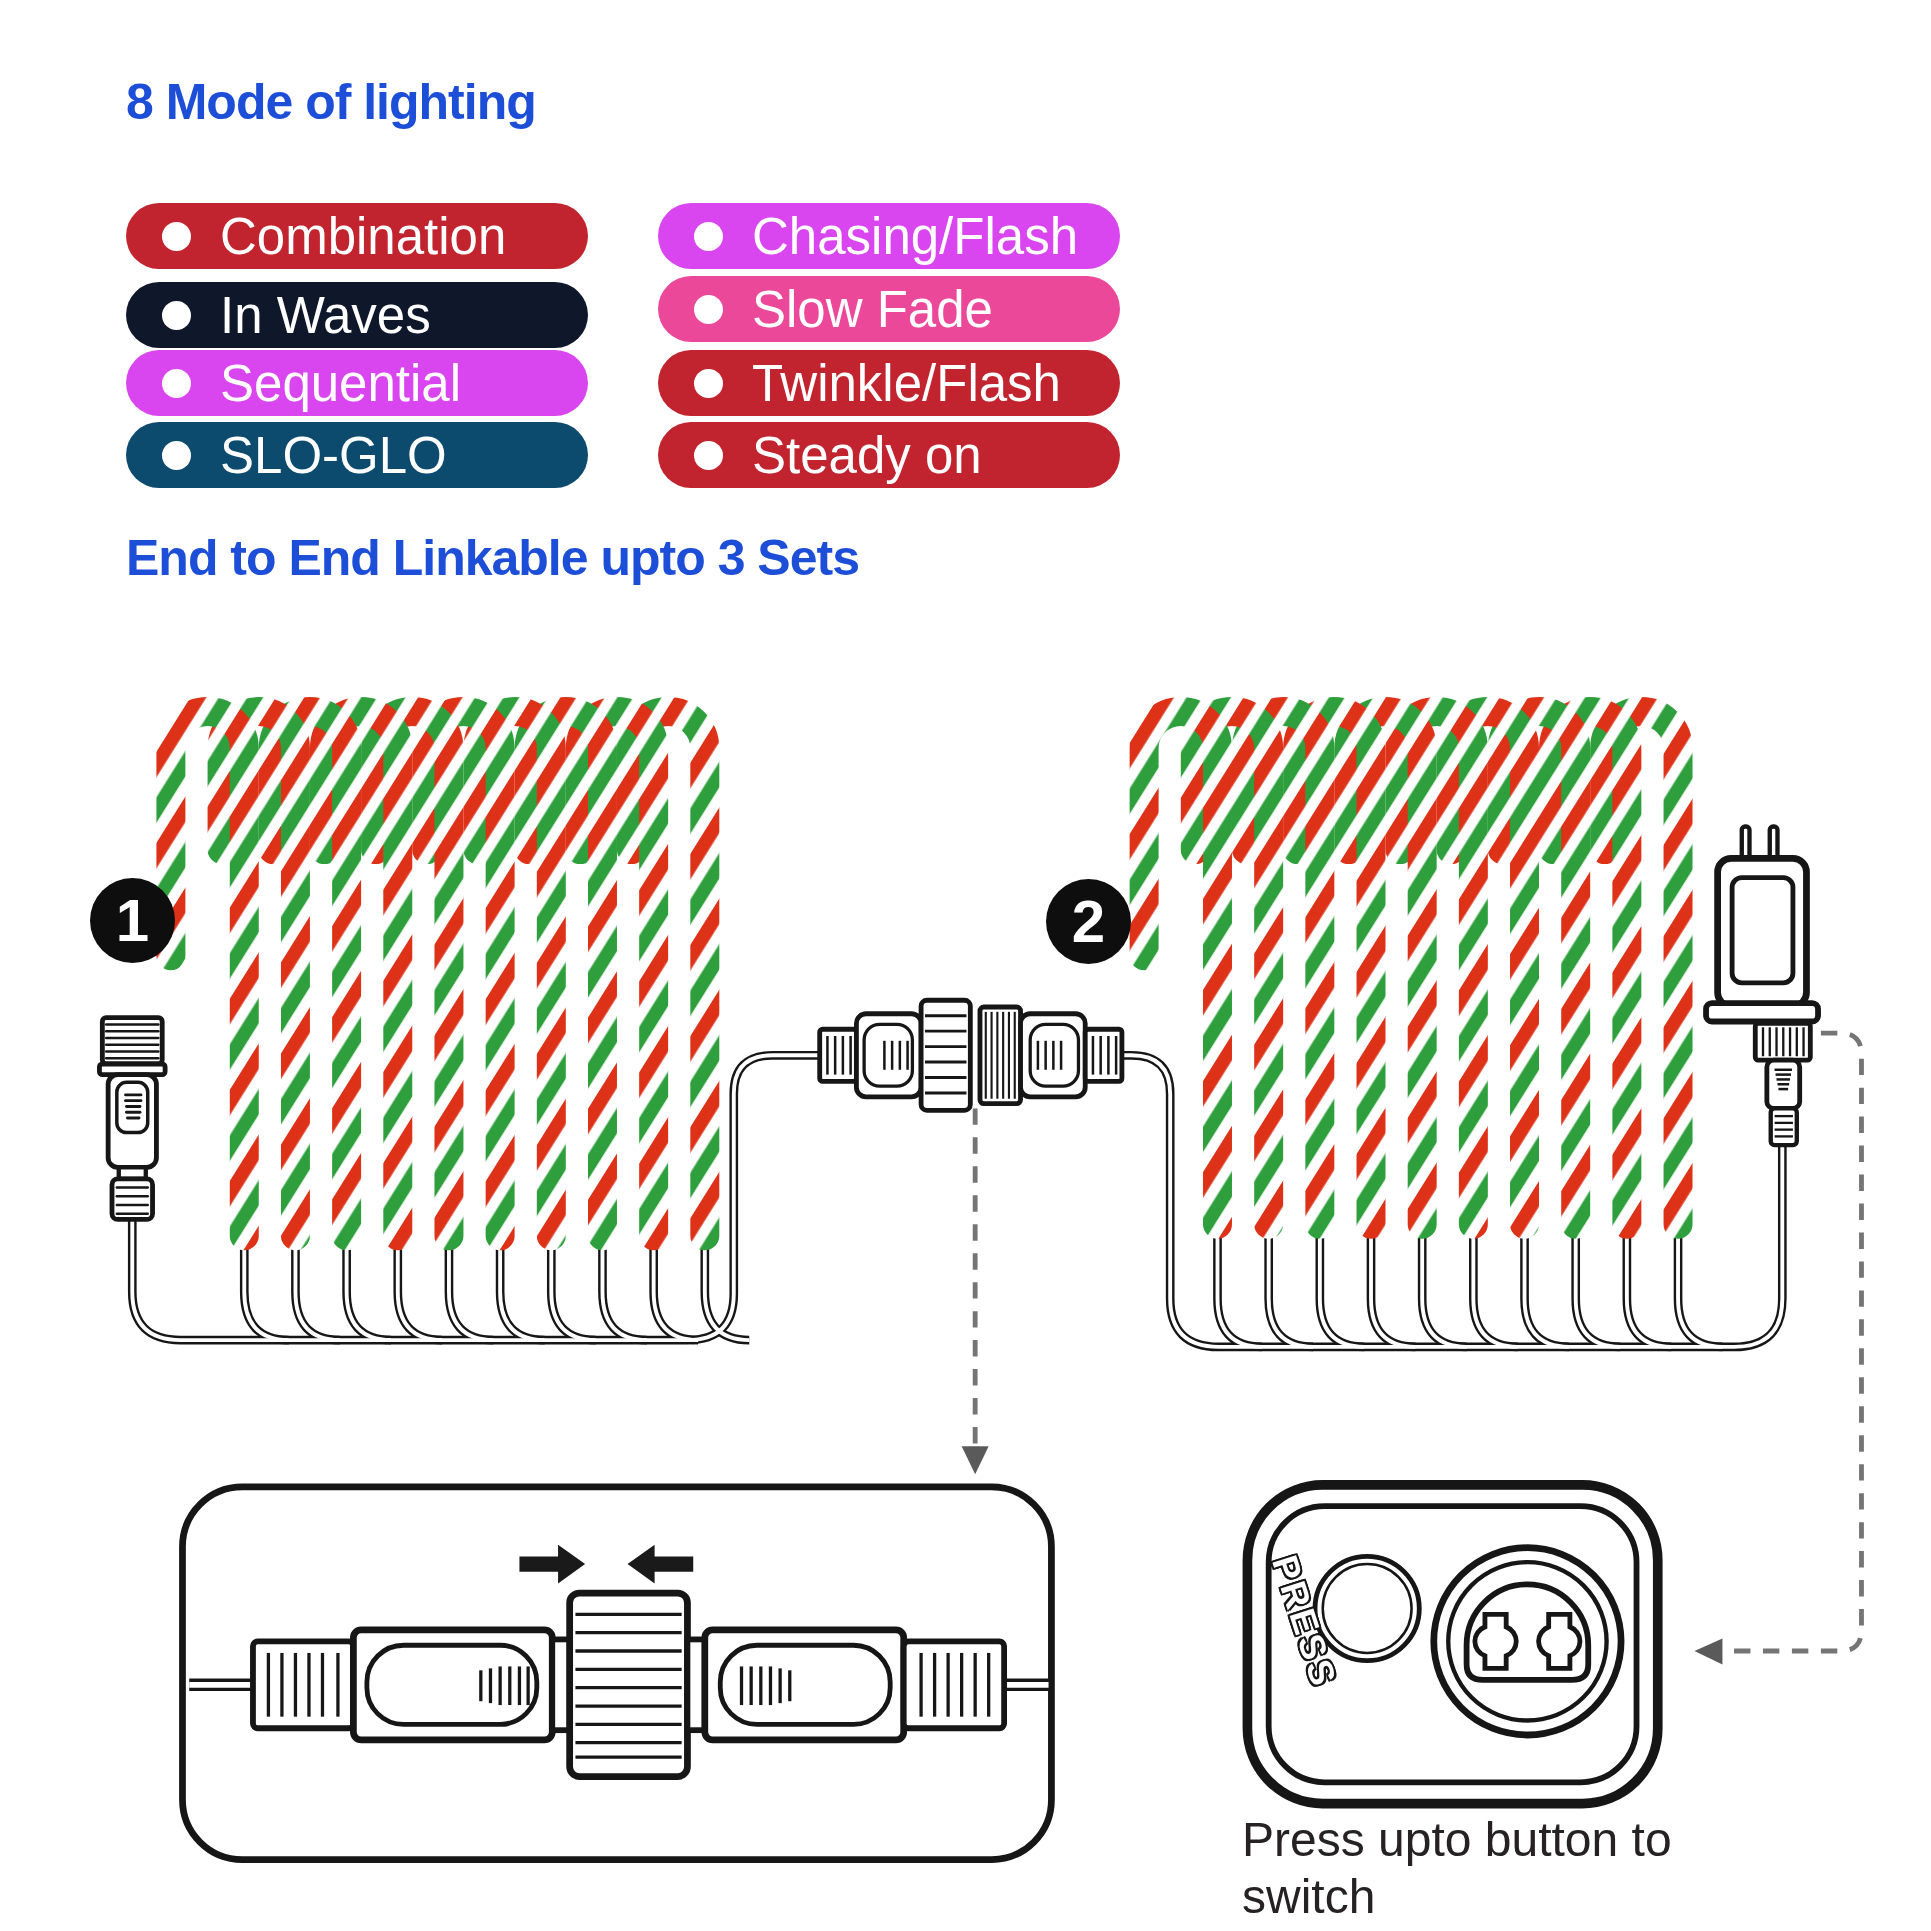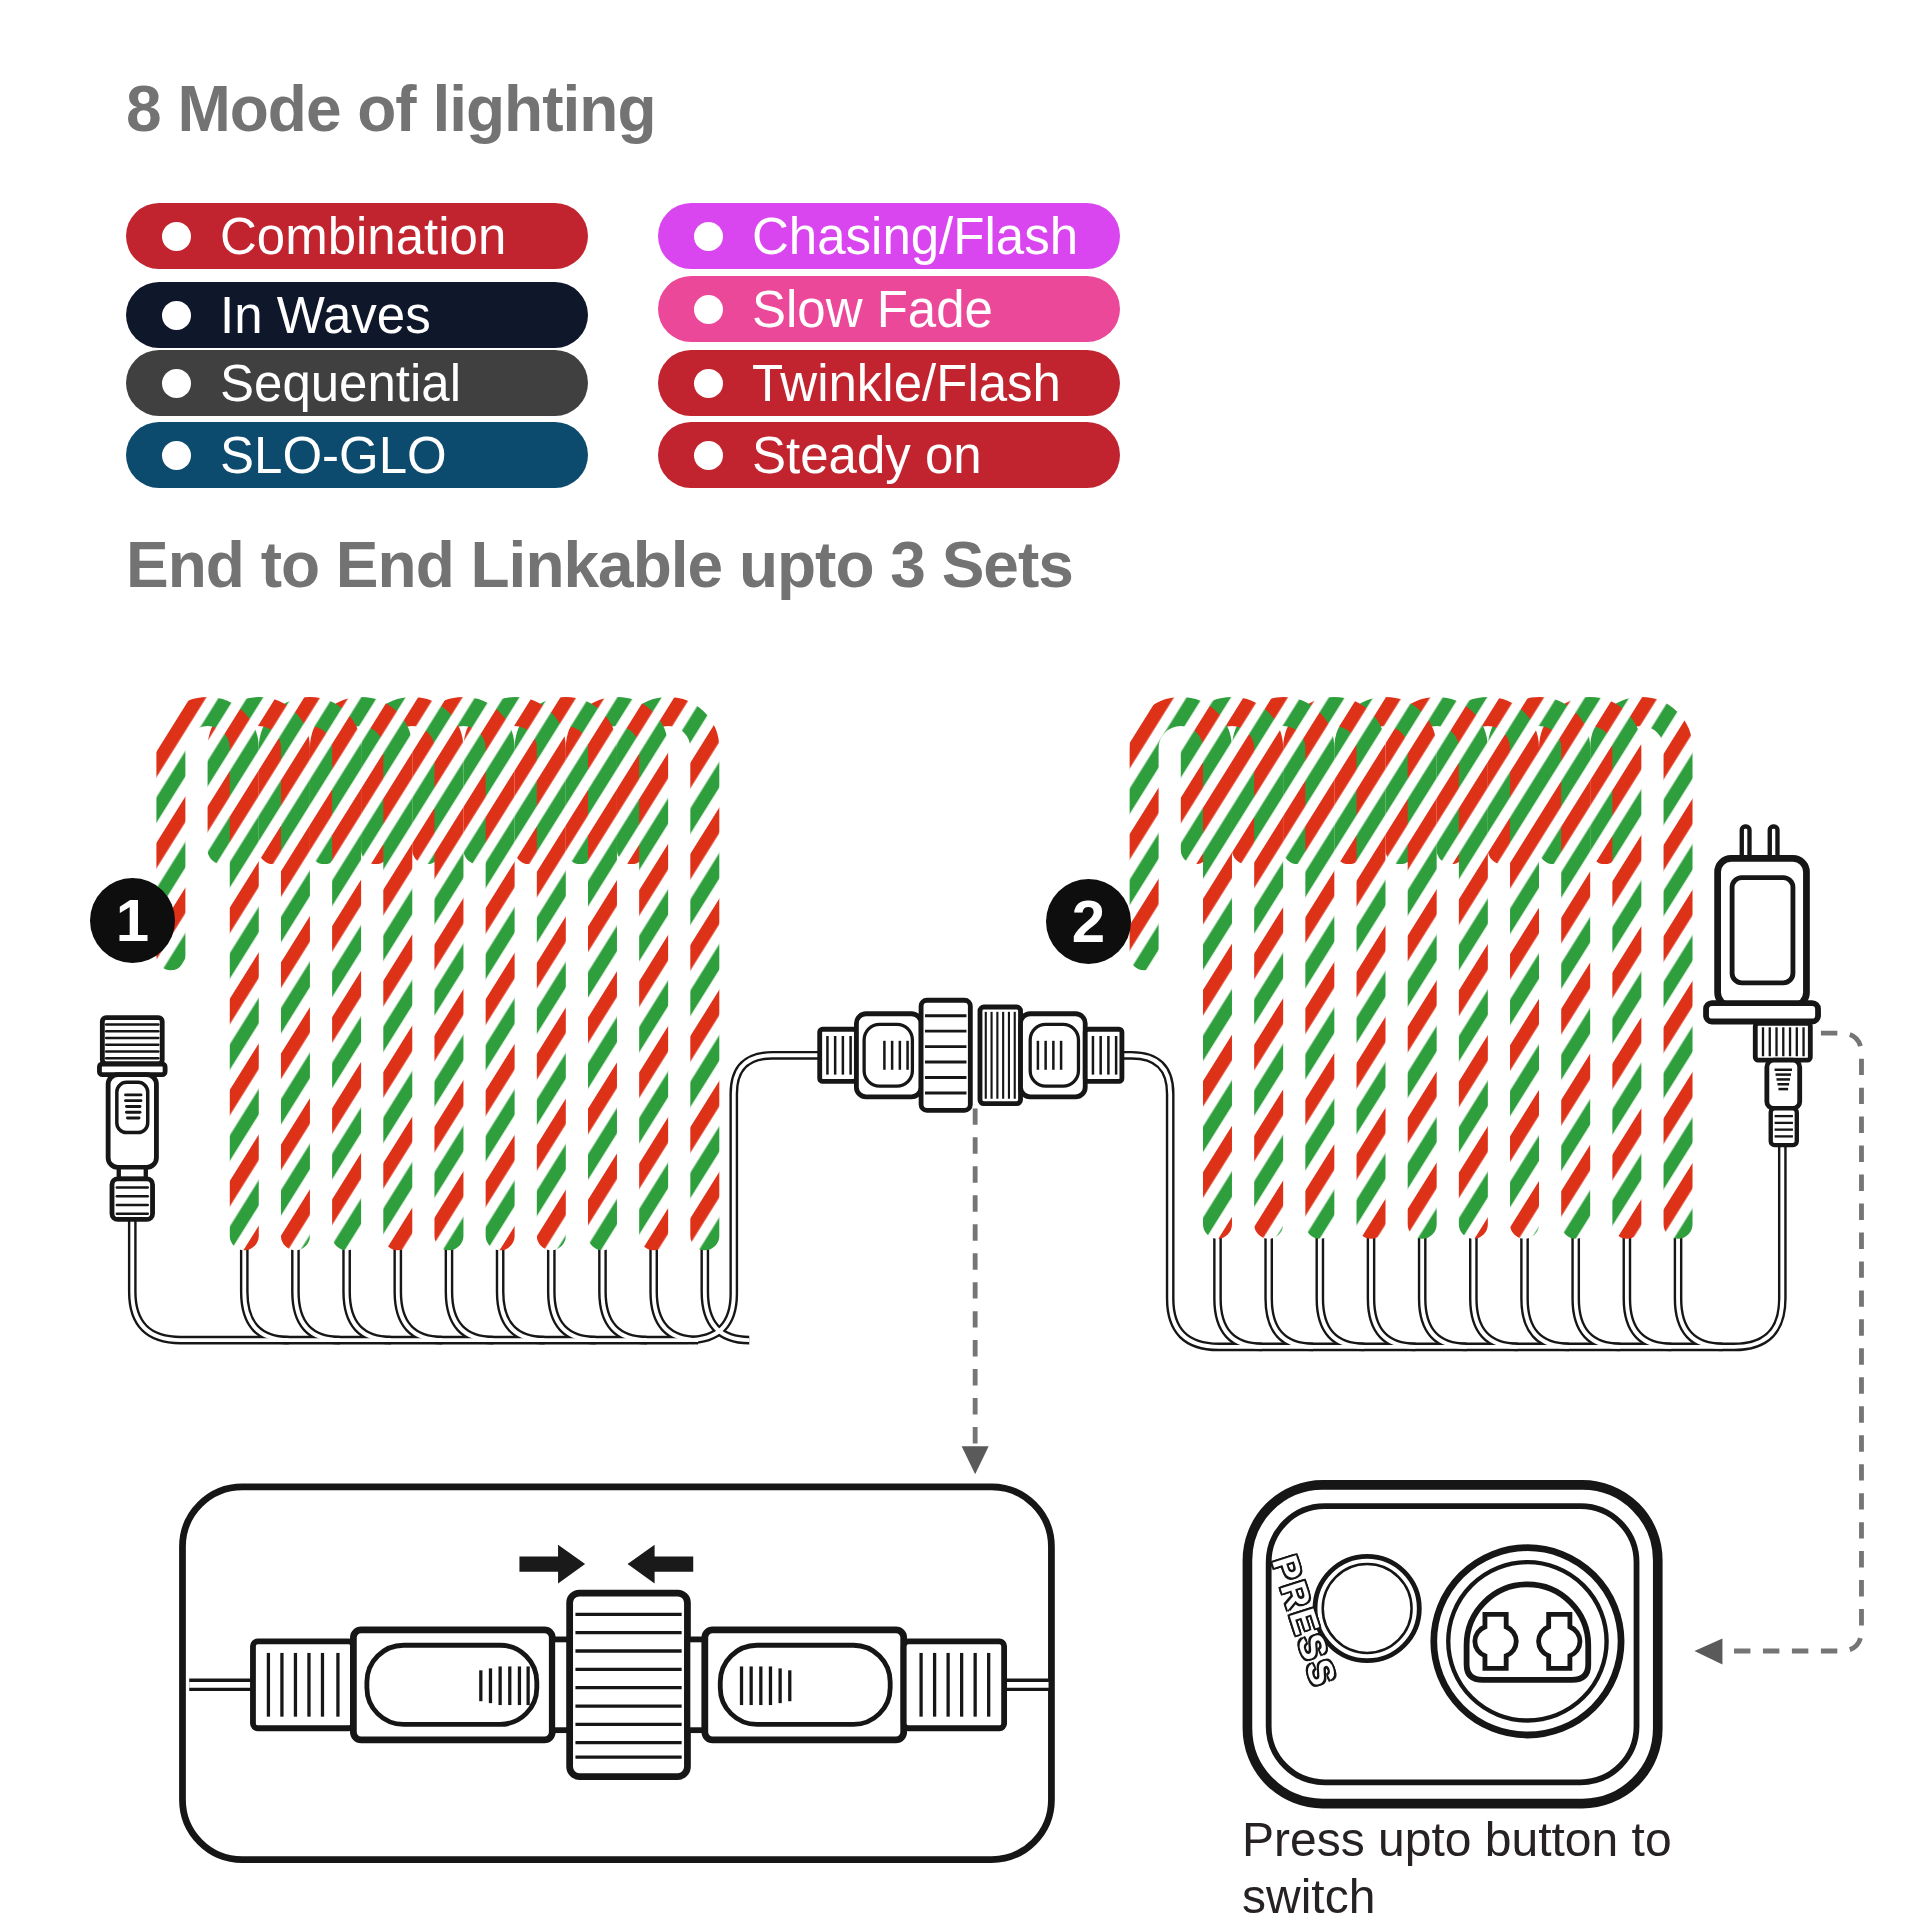--- a/index.html
+++ b/index.html
@@ -1,19 +1,19 @@
 <!DOCTYPE html>
 <html><head>
 <meta charset="utf-8">
 <style>
   html,body{margin:0;padding:0;background:#fff;}
   .canvas{position:relative;width:1931px;height:1931px;background:#fff;overflow:hidden;
           font-family:"Liberation Sans","DejaVu Sans",sans-serif;}
   .abs{position:absolute;}
-  .h1{font-size:64px;font-weight:700;letter-spacing:-1px;color:#737373;white-space:nowrap;line-height:1;}
+  .h1{font-size:50px;font-weight:700;letter-spacing:-1px;color:#1d4ed8;white-space:nowrap;line-height:1;}
   .badge{position:absolute;height:66px;border-radius:33px;display:flex;align-items:center;}
   .badge .dot{width:29px;height:29px;border-radius:50%;background:#fff;margin-left:36px;flex:0 0 auto;}
   .badge .lbl{color:#fff;font-size:51px;font-weight:400;margin-left:29px;white-space:nowrap;}
   .marker{position:absolute;width:85px;height:85px;border-radius:50%;background:#0e0e0e;
           color:#fff;font-size:60px;font-weight:700;display:flex;align-items:center;justify-content:center;}
   .press{position:absolute;left:1243px;top:1591px;width:116px;height:42px;
          transform:rotate(72deg);transform-origin:center;
          font-size:36px;font-weight:800;letter-spacing:2.9px;color:#fff;text-align:center;
          text-shadow:-1.9px 0 #161616,1.9px 0 #161616,0 -1.9px #161616,0 1.9px #161616,
                      -1.9px -1.9px #161616,1.9px 1.9px #161616,-1.9px 1.9px #161616,1.9px -1.9px #161616;}
@@ -322,21 +322,21 @@
   <div class="abs h1" style="left:126px;top:533px">End to End Linkable upto 3 Sets</div>
 
   <div class="badge" style="left:126px;top:203px;width:462px;background:#c2242f">
     <span class="dot"></span>
     <span class="lbl">Combination</span>
   </div>
   <div class="badge" style="left:126px;top:282px;width:462px;background:#0f172a">
     <span class="dot"></span>
     <span class="lbl">In Waves</span>
   </div>
-  <div class="badge" style="left:126px;top:350px;width:462px;background:#404040">
+  <div class="badge" style="left:126px;top:350px;width:462px;background:#d946ef">
     <span class="dot"></span>
     <span class="lbl">Sequential</span>
   </div>
   <div class="badge" style="left:126px;top:422px;width:462px;background:#0c4a6e">
     <span class="dot"></span>
     <span class="lbl">SLO-GLO</span>
   </div>
   <div class="badge" style="left:658px;top:203px;width:462px;background:#d946ef">
     <span class="dot"></span>
     <span class="lbl">Chasing/Flash</span>

